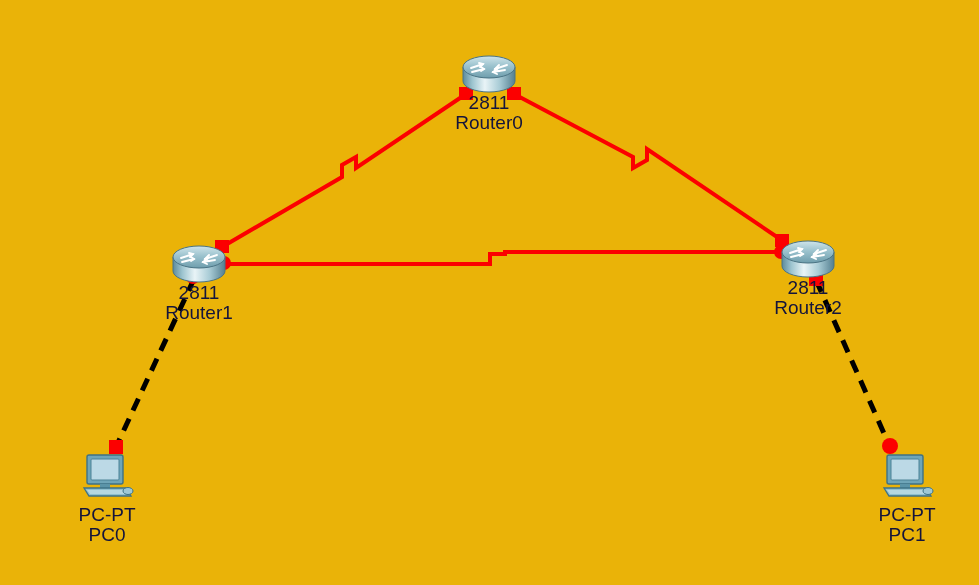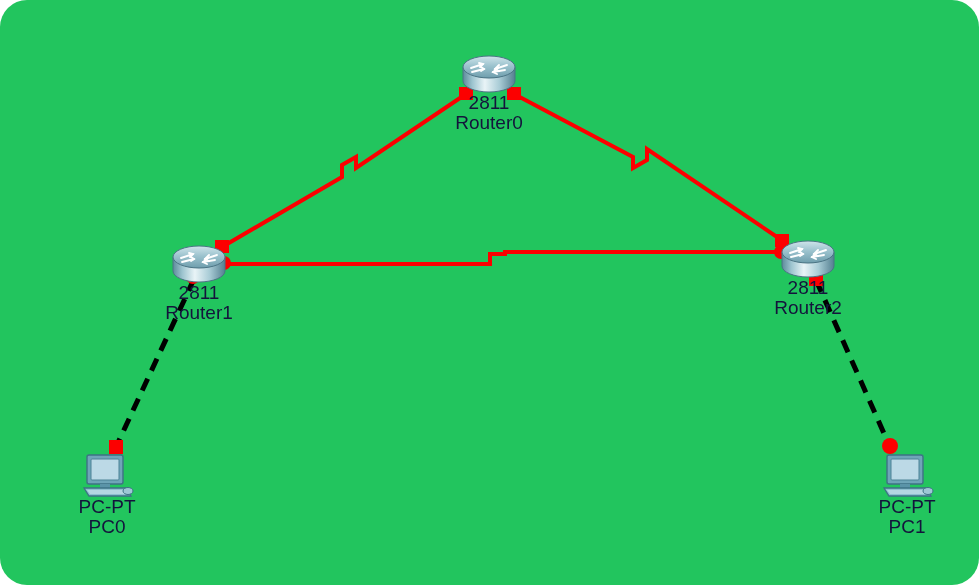--- a/index.html
+++ b/index.html
@@ -8,23 +8,22 @@
     padding: 0;
     background: #ffffff;
   }
   body {
     font-family: "Liberation Sans", sans-serif;
   }
   #canvas {
     position: relative;
     width: 979px;
     height: 585px;
-    background: #22c55e;
+    background: #eab308;
     overflow: hidden;
-    border-radius: 27px;
   }
   #links {
     position: absolute;
     left: 0;
     top: 0;
     width: 979px;
     height: 585px;
   }
   .device {
     position: absolute;
@@ -45,21 +44,21 @@
     white-space: nowrap;
     line-height: 1.05;
     pointer-events: none;
   }
   .lbl-model, .lbl-name {
     color: #14143c;
     font-family: "Liberation Sans", sans-serif;
     font-size: 19px;
   }
   .router .device-labels { top: 38px; }
-  .pc .device-labels { top: 45px; }
+  .pc .device-labels { top: 53px; }
 </style>
 </head>
 <body>
 
 <div id="canvas">
 
   <svg id="links" viewBox="0 0 979 585" width="979" height="585" xmlns="http://www.w3.org/2000/svg">
     <defs>
       <linearGradient id="routerTopGrad" x1="0" y1="0" x2="0" y2="1">
         <stop offset="0%" stop-color="#cfe4ea"></stop>

